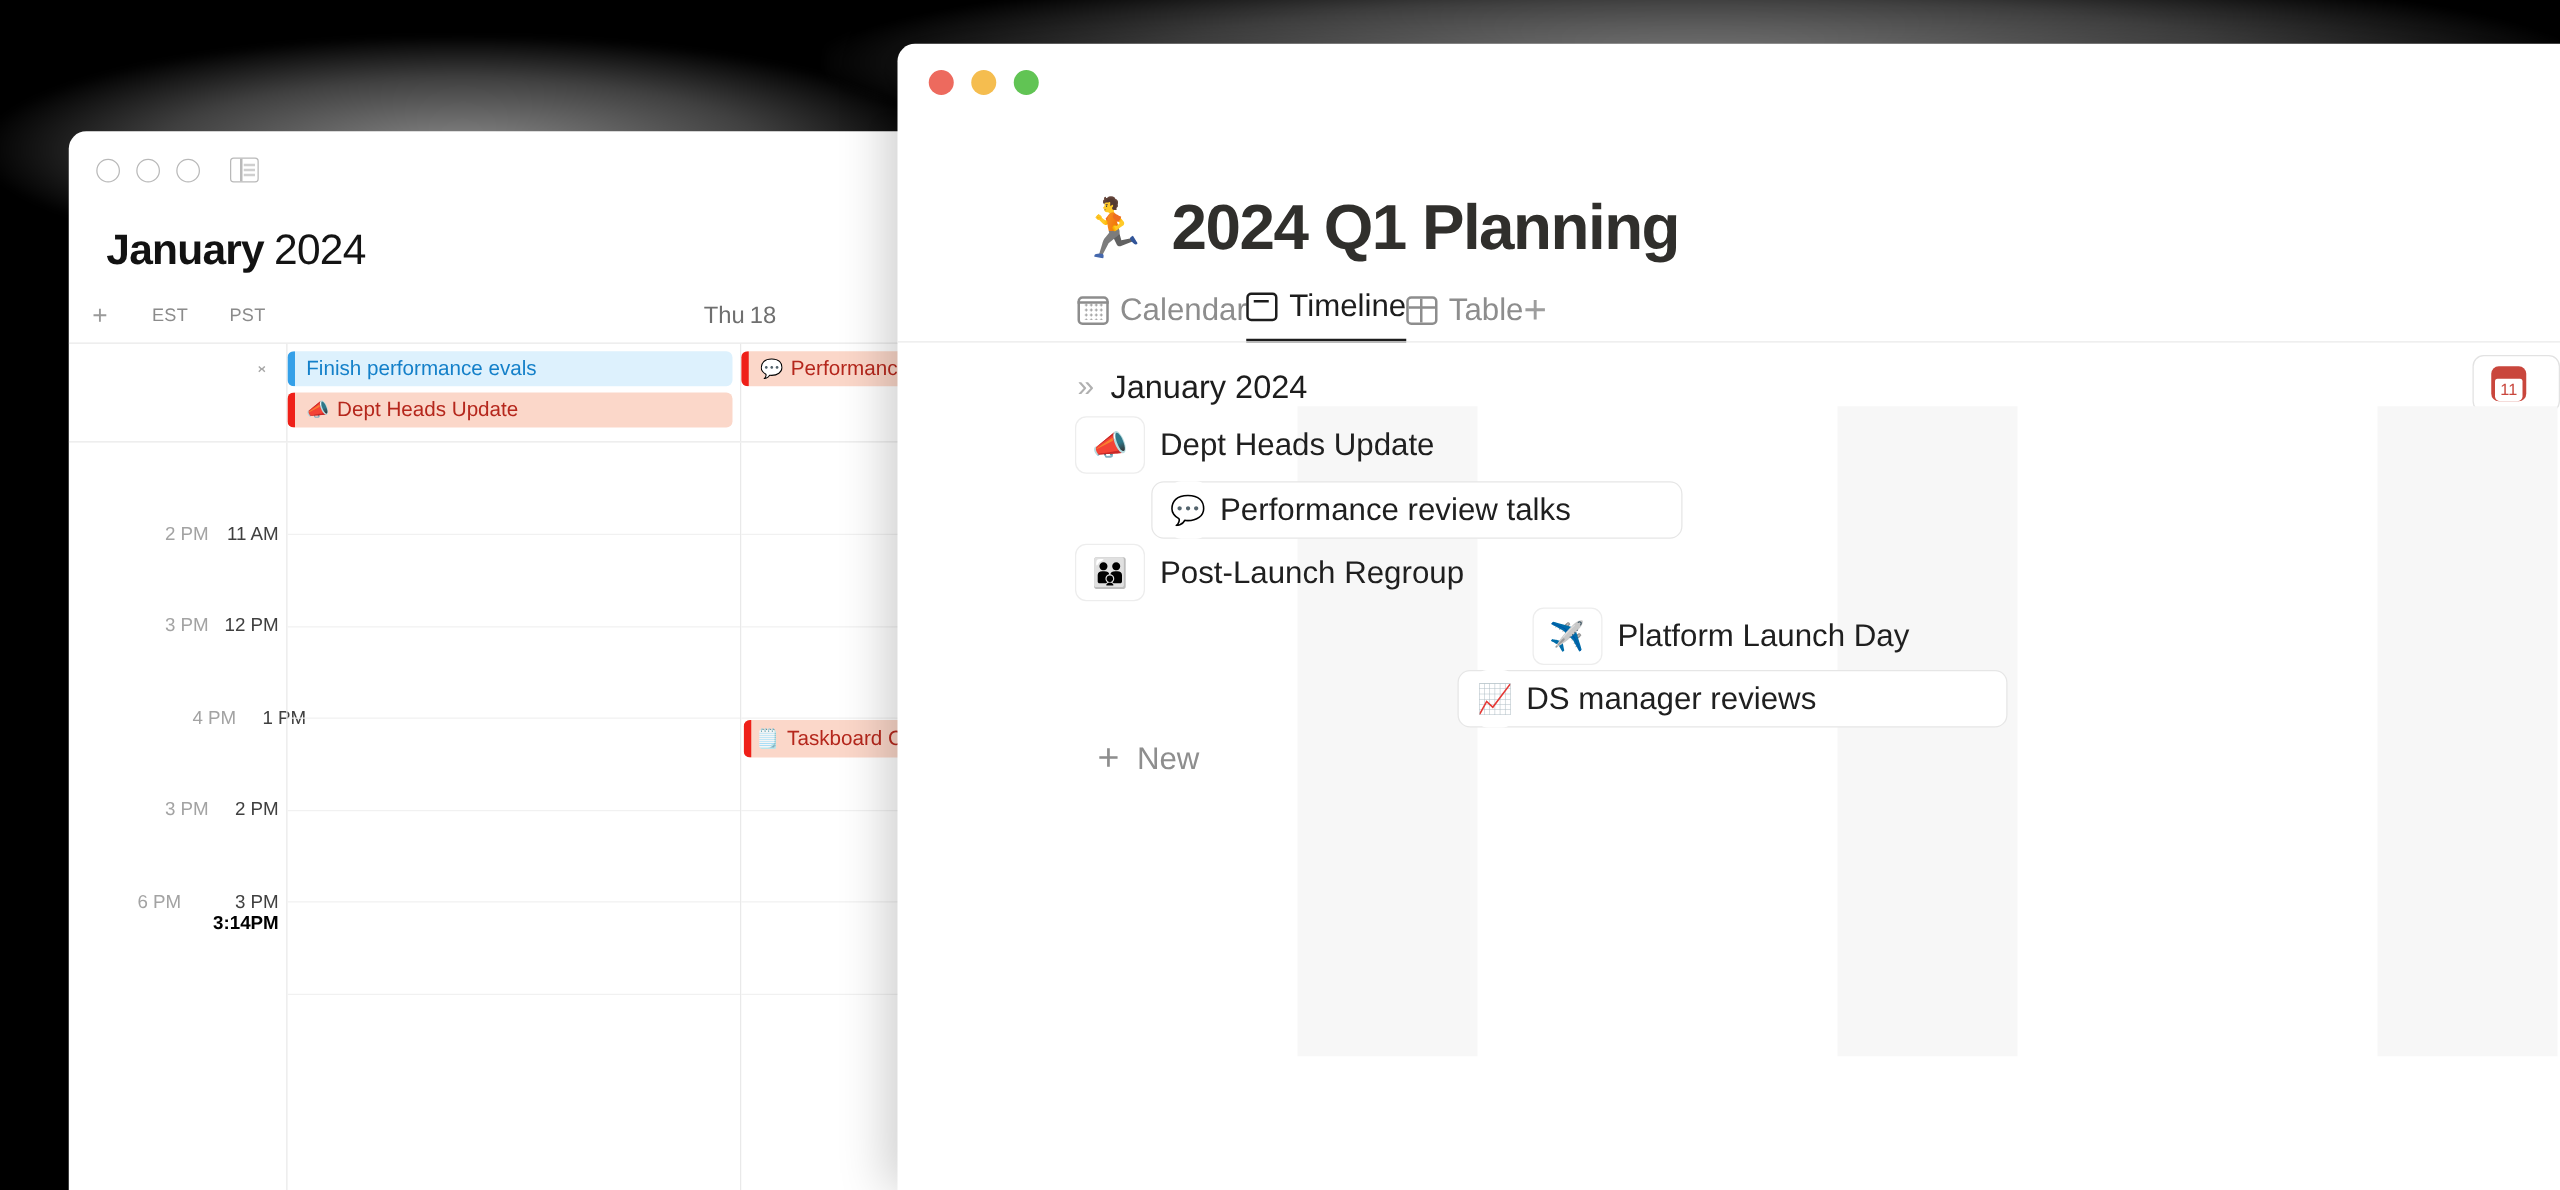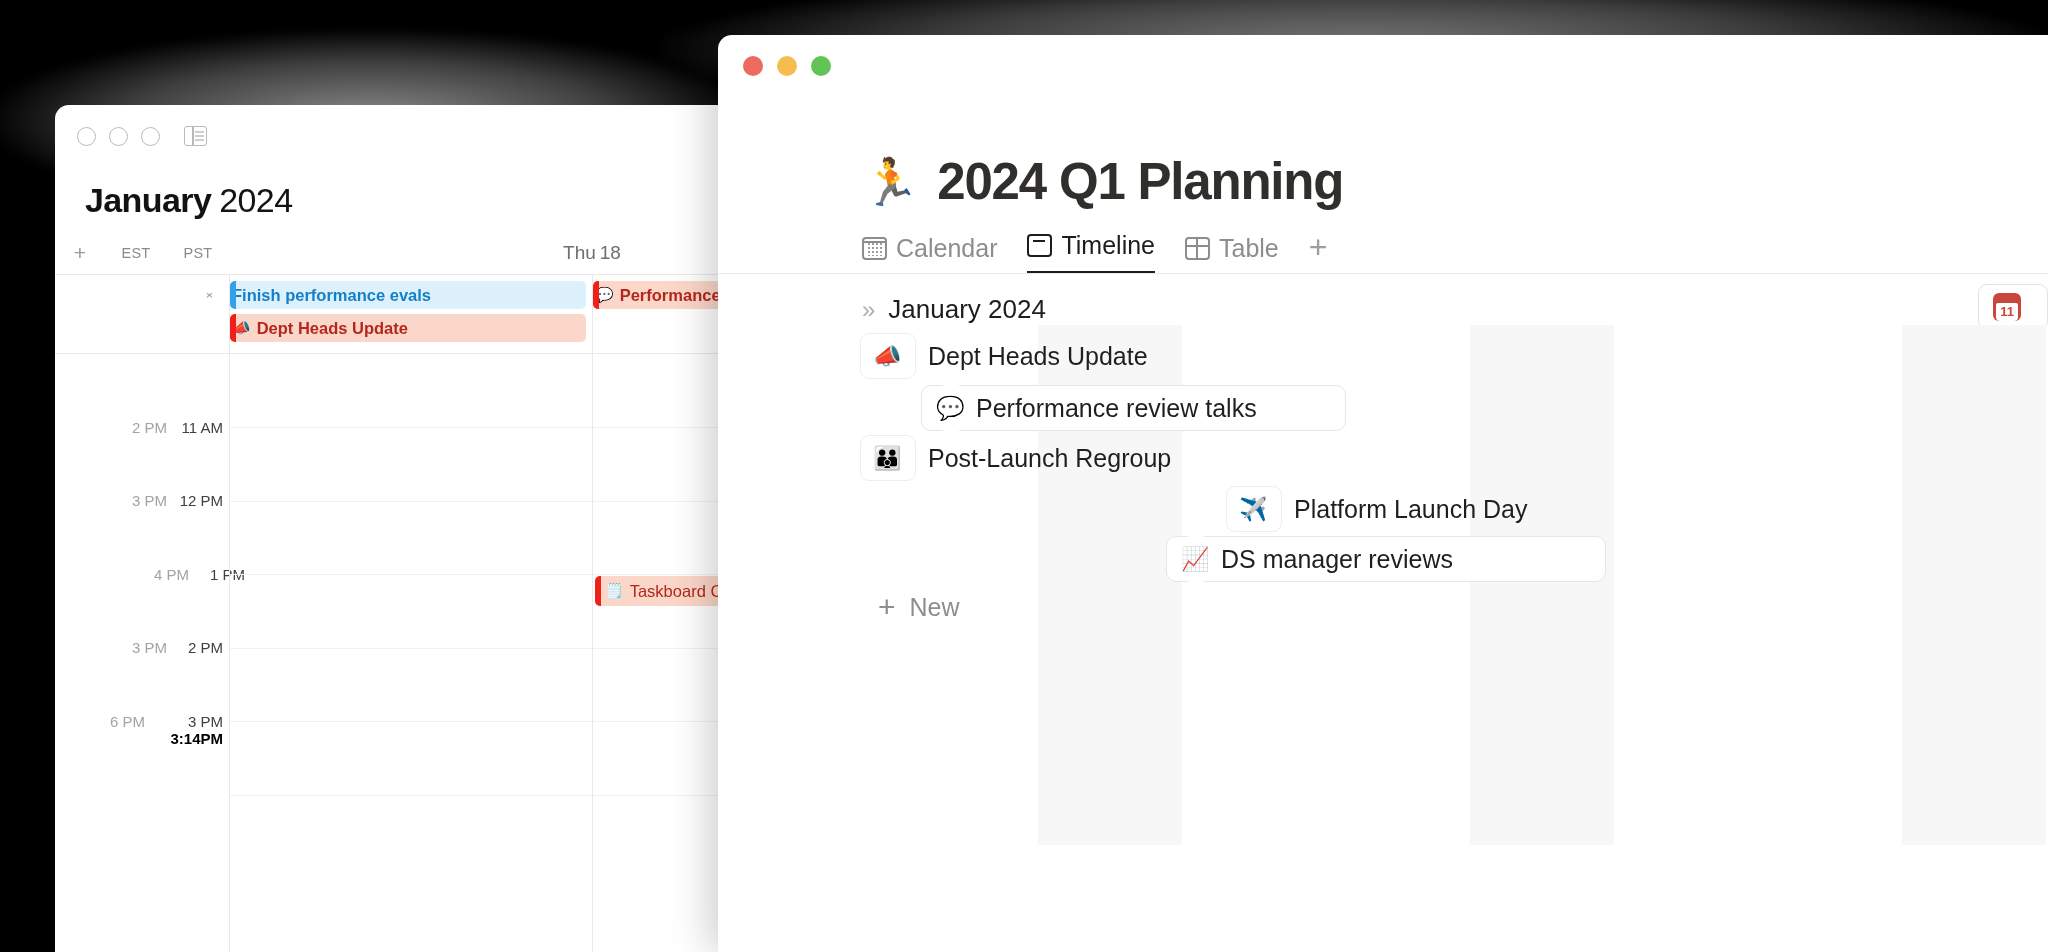--- a/index.html
+++ b/index.html
@@ -50,22 +50,22 @@
     min-height: 65px;
   }
   .cal-allday-gutter { width: 174px; position: relative; }
   .collapse-chev { position: absolute; right: 14px; top: 14px; width: 16px; height: 16px; }
   .chev-glyph { color:#a8a8a8; font-size: 13px; line-height: 9px; }
 
   .cal-allday-cols { flex: 1; display: flex; }
   .cal-allday-col { flex: 1; border-left: 1px solid #e9e9e9; padding: 6px 6px 6px 0; }
 
   .chip { border-radius: 5px; height: 28px; display:flex; align-items:center;
-          padding-left: 2px; font-size: 16.5px; position: relative; overflow:hidden;
-          margin-bottom: 5px; white-space: nowrap; font-weight: bold; }
+          padding-left: 15px; font-size: 16.5px; position: relative; overflow:hidden;
+          margin-bottom: 5px; white-space: nowrap; }
   .chip .bar { position:absolute; left:0; top:0; bottom:0; width:6px; border-radius: 3px 0 0 3px; }
   .chip .emoji { margin-right: 6px; font-size: 15px; }
   .chip.blue { background:#ddf1fd; color:#1480c9; }
   .chip.blue .bar { background:#35a0e8; }
   .chip.red  { background:#fbd7c9; color:#b5271c; }
   .chip.red .bar { background:#ef2019; }
 
   .cal-grid { display: flex; height: 690px; }
   .cal-times { width: 174px; position: relative; }
   .time-row { position: absolute; left: 0; width: 174px; display:flex; }
@@ -95,21 +95,21 @@
     overflow: hidden;
     box-shadow: -8px 0 40px rgba(0,0,0,0.20);
   }
   .tl-titlebar { height: 62px; display:flex; align-items:center; padding-left: 25px; gap: 14px; }
   .tl-dot { width: 20px; height: 20px; border-radius: 50%; }
 
   .tl-title-row { display:flex; align-items:center; gap: 18px; padding: 55px 0 0 144px; }
   .tl-run-icon { font-size: 46px; line-height: 1; color: #2f2f2f; }
   .tl-title { font-size: 51px; font-weight: 700; color: #302f2c; letter-spacing: -1.2px; }
 
-  .tl-tabs { display:flex; align-items:flex-end; gap: 30px; padding: 18px 0 0 144px; position: relative; text-align: right; }
+  .tl-tabs { display:flex; align-items:flex-end; padding: 18px 0 0 144px; position: relative; text-align: right; }
   .tl-tab { display:flex; align-items:center; gap: 9px; padding-bottom: 11px; font-size: 25px; color:#8d8d8d; }
   .tl-tab.active { color:#1d1d1d; border-bottom: 3px solid #1d1d1d; }
   .tab-ico { width: 25px; height: 23px; border: 2px solid currentColor; border-radius: 4px; position: relative; display:inline-block; }
   .ico-cal::before { content:""; position:absolute; left:2.5px; top:3px; right:2.5px; bottom:2.5px;
      background-image: radial-gradient(currentColor 36%, transparent 38%); background-size: 4px 4px; opacity:.85; }
   .ico-cal::after { content:""; position:absolute; left:-2px; right:-2px; top:2px; height:2px; background:currentColor; }
   .ico-timeline { border-width: 2.4px; }
   .ico-timeline::before { content:""; position:absolute; left:4px; top:4px; width:12px; height:2px; background:currentColor;
      box-shadow: 0 4.5px 0 -1px currentColor, 0 9px 0 -3px currentColor; }
   .ico-table::before { content:""; position:absolute; left:0; right:0; top:6px; height:2px; background:currentColor; }
@@ -119,21 +119,21 @@
 
   .tl-subhead { display:flex; align-items:center; padding: 20px 0 0 144px; gap: 16px; position: relative; }
   .tl-chevs { color:#b0b0b0; font-size: 24px; letter-spacing:-3px; }
   .tl-period { font-size: 26px; color:#1d1d1d; }
   .tl-todaybtn { position:absolute; right: 0px; top: 10px; height: 46px; min-width: 70px;
      border: 1px solid #e2e2e2; border-radius: 9px; background:#fff; display:flex; align-items:center;
      gap:9px; padding: 0 14px; }
   .mini-cal { width: 28px; height: 28px; border-radius: 6px; background:#c9463c; position: relative;
      display:flex; align-items:flex-end; justify-content:center; }
   .mini-cal-body { width: 22px; height: 18px; background:#fff; border-radius: 2px 2px 4px 4px;
-     font-size: 13px; color:#c9463c; font-weight:700; text-align:center; line-height: 18px; }
+     font-size: 13px; color:#c9463c; font-weight:400; text-align:center; line-height: 18px; }
 
   .tl-ruler { display:flex; padding-left: 144px; height: 56px; align-items: center; border-bottom: 1px solid #ececec; }
   .tl-day { width: 72px; text-align:center; font-size: 21px; color:#8c8c8c; flex: none; }
 
   .tl-canvas { position: relative; height: 520px; }
   .tl-stripe { position:absolute; top:0; bottom:0; width: 144px; background:#f7f7f7; }
 
   .tl-item { position:absolute; display:flex; align-items:center; height: 46px; }
   .tl-item .icobox { width: 56px; height: 46px; background:#fff; border:1px solid #ededed; border-radius: 9px;
       display:flex; align-items:center; justify-content:center; font-size: 23px; }

